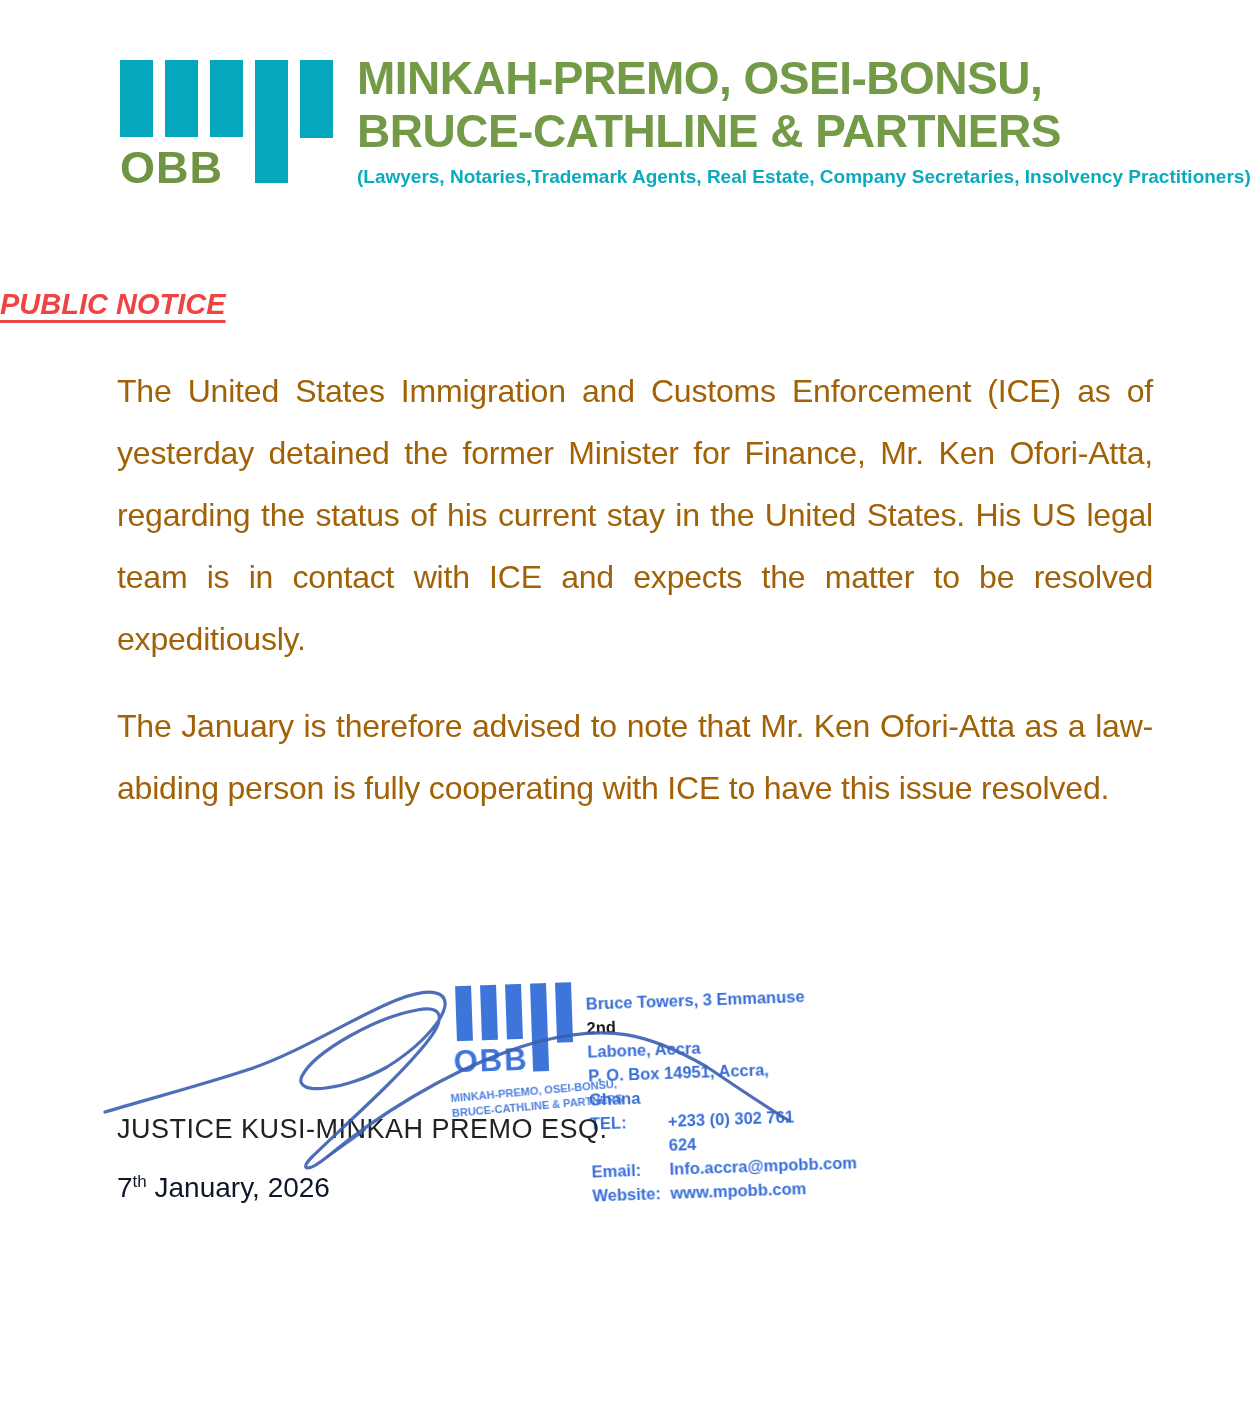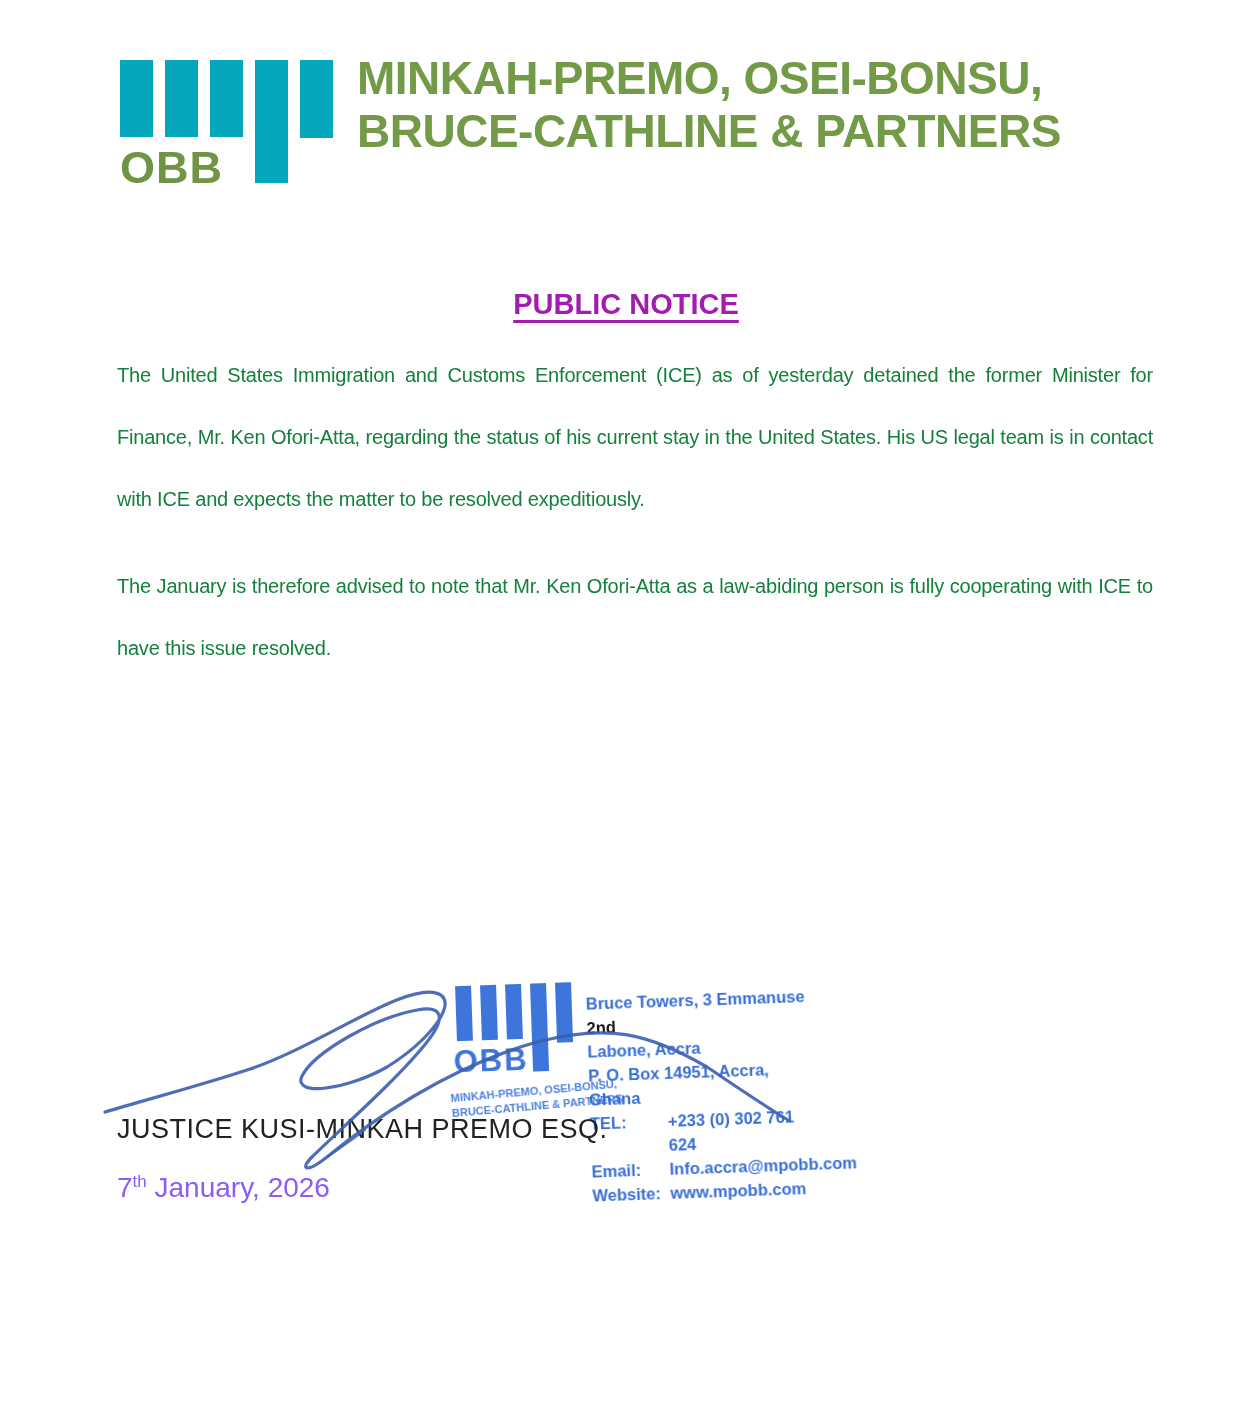--- a/index.html
+++ b/index.html
@@ -27,31 +27,31 @@
     font-size:46px;line-height:53px;font-weight:800;
     color:#729a47;letter-spacing:-0.5px;white-space:nowrap;
   }
   .subtitle{
     margin-top:8px;font-size:19px;font-weight:600;color:#0aabbe;white-space:nowrap;
   }
 
   
   .notice-heading{
     position:absolute;left:0;top:288px;width:100%;
-    text-align:center;font-size:29px;font-weight:700;color:#a21caf;
+    text-align:left;font-size:29px;font-weight:700;color:#ef4444;font-style:italic;
   }
   .notice-heading span{
     text-decoration:underline;text-decoration-thickness:2.5px;text-underline-offset:6px;
   }
 
   
   .body-text{
-    position:absolute;left:117px;top:344px;width:1036px;
-    font-size:20px;line-height:62px;letter-spacing:-0.2px;
-    color:#15803d;text-align:justify;
+    position:absolute;left:117px;top:360px;width:1036px;
+    font-size:32px;line-height:62px;letter-spacing:-0.2px;
+    color:#a16207;text-align:justify;
   }
   .body-text p{margin:0 0 25px 0;}
 
   
   .stamp{
     position:absolute;left:450px;top:980px;width:370px;height:175px;
     transform:rotate(-2deg);color:#2c66d4;
   }
   .stamp .blue{filter:blur(0.4px);}
   .stamp-left{position:absolute;left:0;top:0;width:140px;height:175px;}
@@ -80,21 +80,21 @@
 
   
   .sig-svg{position:absolute;left:85px;top:970px;z-index:5;pointer-events:none;}
 
   .signatory-name{
     position:absolute;left:117px;top:1114px;
     font-size:27px;font-weight:500;letter-spacing:0.5px;color:#222222;white-space:nowrap;
   }
   .doc-date{
     position:absolute;left:117px;top:1172px;
-    font-size:28px;color:#8b5cf6;
+    font-size:28px;color:#0f172a;
   }
   .doc-date sup{font-size:17px;vertical-align:super;line-height:0;}
 </style>
 </head>
 <body>
 
 <div class="page">
 
   <div class="logo">
     <div class="logo-bars">
@@ -103,20 +103,21 @@
       <div class="bar b3"></div>
       <div class="bar b4"></div>
       <div class="bar b5"></div>
     </div>
     <div class="logo-obb">OBB</div>
   </div>
 
   <div class="title-block">
     <div class="title-line">MINKAH-PREMO, OSEI-BONSU,</div>
     <div class="title-line">BRUCE-CATHLINE &amp; PARTNERS</div>
+    <div class="subtitle">(Lawyers, Notaries,Trademark Agents, Real Estate, Company Secretaries, Insolvency Practitioners)</div>
   </div>
 
   <div class="notice-heading">
     <span>PUBLIC NOTICE</span>
   </div>
 
   <div class="body-text">
     <p>The United States Immigration and Customs Enforcement (ICE) as of yesterday detained the former Minister for Finance, Mr. Ken Ofori-Atta, regarding the status of his current stay in the United States. His US legal team is in contact with ICE and expects the matter to be resolved expeditiously.</p>
     <p>The January is therefore advised to note that Mr. Ken Ofori-Atta as a law-abiding person is fully cooperating with ICE to have this issue resolved.</p>
   </div>

